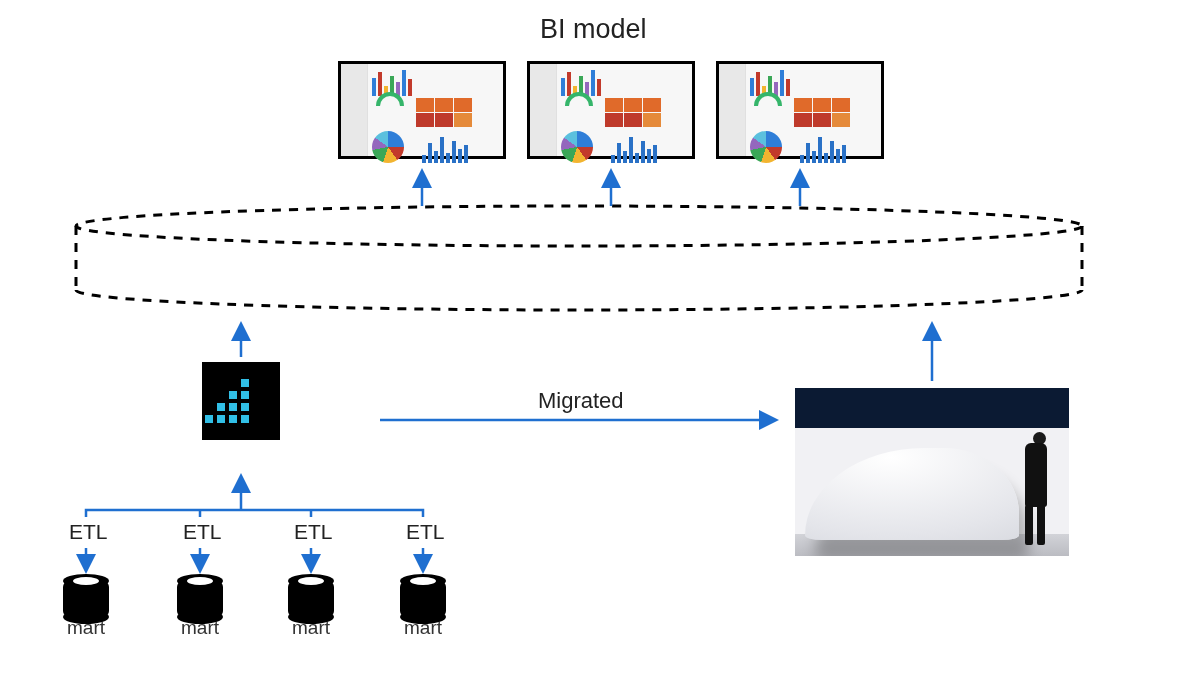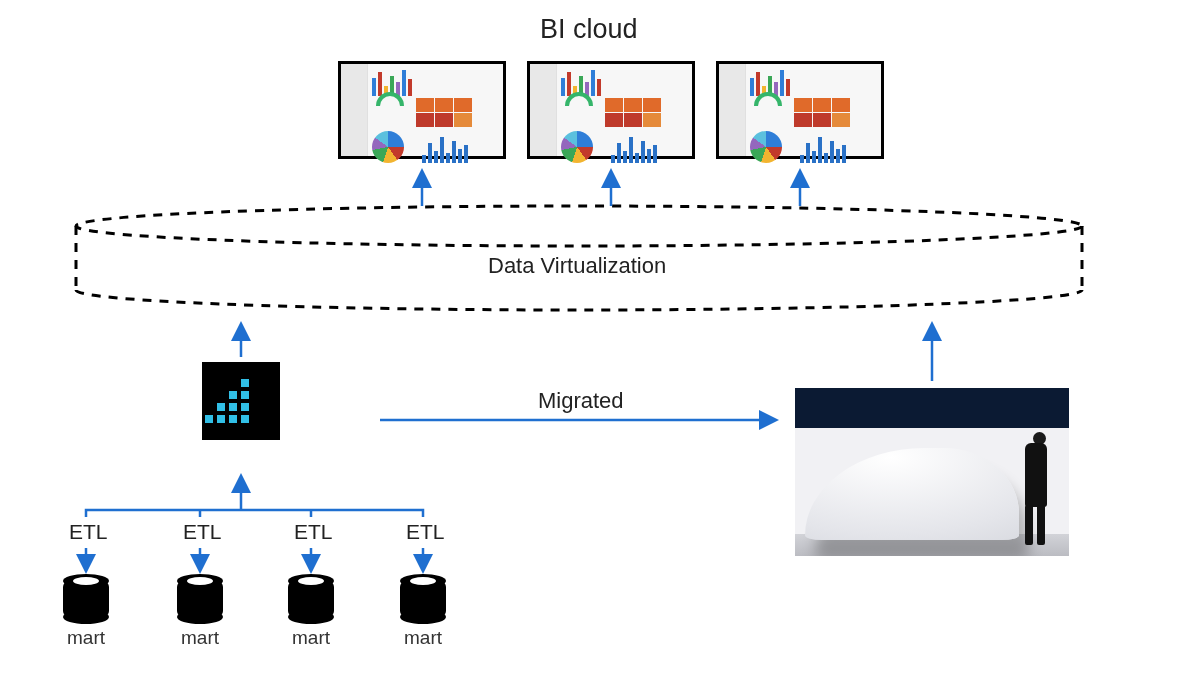--- a/index.html
+++ b/index.html
@@ -124,21 +124,21 @@
     background: #fff;
     border-radius: 50%;
   }
   .mart .cyl .bot {
     position: absolute;
     bottom: -7px; left: 0;
     width: 46px; height: 14px;
     background: #000;
     border-radius: 50%;
   }
-  .mart .mlabel { margin-top: 10px; font-size: 19px; }
+  .mart .mlabel { font-size: 19px; }
 
   
   .cloud-dw {
     position: absolute;
     width: 274px; height: 168px;
     background: linear-gradient(#0b1a33 0 24%, #f1f1f4 24% 100%);
     overflow: hidden;
   }
   .cloud-dw .car {
     position: absolute;
@@ -217,21 +217,21 @@
       <line x1="311" y1="510" x2="311" y2="517"></line>
     </g>
     <g stroke="#1f6fd0" stroke-width="2.5" marker-end="url(#ah)">
       <line x1="86" y1="548" x2="86" y2="570"></line>
       <line x1="200" y1="548" x2="200" y2="570"></line>
       <line x1="311" y1="548" x2="311" y2="570"></line>
       <line x1="423" y1="548" x2="423" y2="570"></line>
     </g>
   </svg>
 
-  <div class="label" style="left:540px;top:14px;font-size:27px">BI cloud</div>
+  <div class="label" style="left:540px;top:14px;font-size:27px">BI model</div>
 
   <div class="dash" style="left:338px;top:61px">
     <div class="sidebar"></div>
     <div class="body">
       <span class="bars">
         <span style="height:18px;background:#2f7ed8"></span>
           <span style="height:24px;background:#c23a2b"></span>
         <span style="height:10px;background:#f2b430"></span>
           <span style="height:20px;background:#3aa757"></span>
         <span style="height:14px;background:#9467bd"></span>
@@ -327,21 +327,20 @@
           <span style="height:12px"></span>
         <span style="height:26px"></span>
           <span style="height:10px"></span>
           <span style="height:22px"></span>
         <span style="height:14px"></span>
           <span style="height:18px"></span>
       </span>
     </div>
   </div>
 
-  <div class="label" style="left:488px;top:253px;font-size:22px">Data Virtualization</div>
 
   <div class="dw-icon" style="left:202px;top:362px">
     <span class="dot d1"></span>
     <span class="dot d2"></span>
       <span class="dot d2b"></span>
     <span class="dot d3"></span>
       <span class="dot d3b"></span>
       <span class="dot d3c"></span>
     <span class="dot d4"></span>
       <span class="dot d4b"></span>

